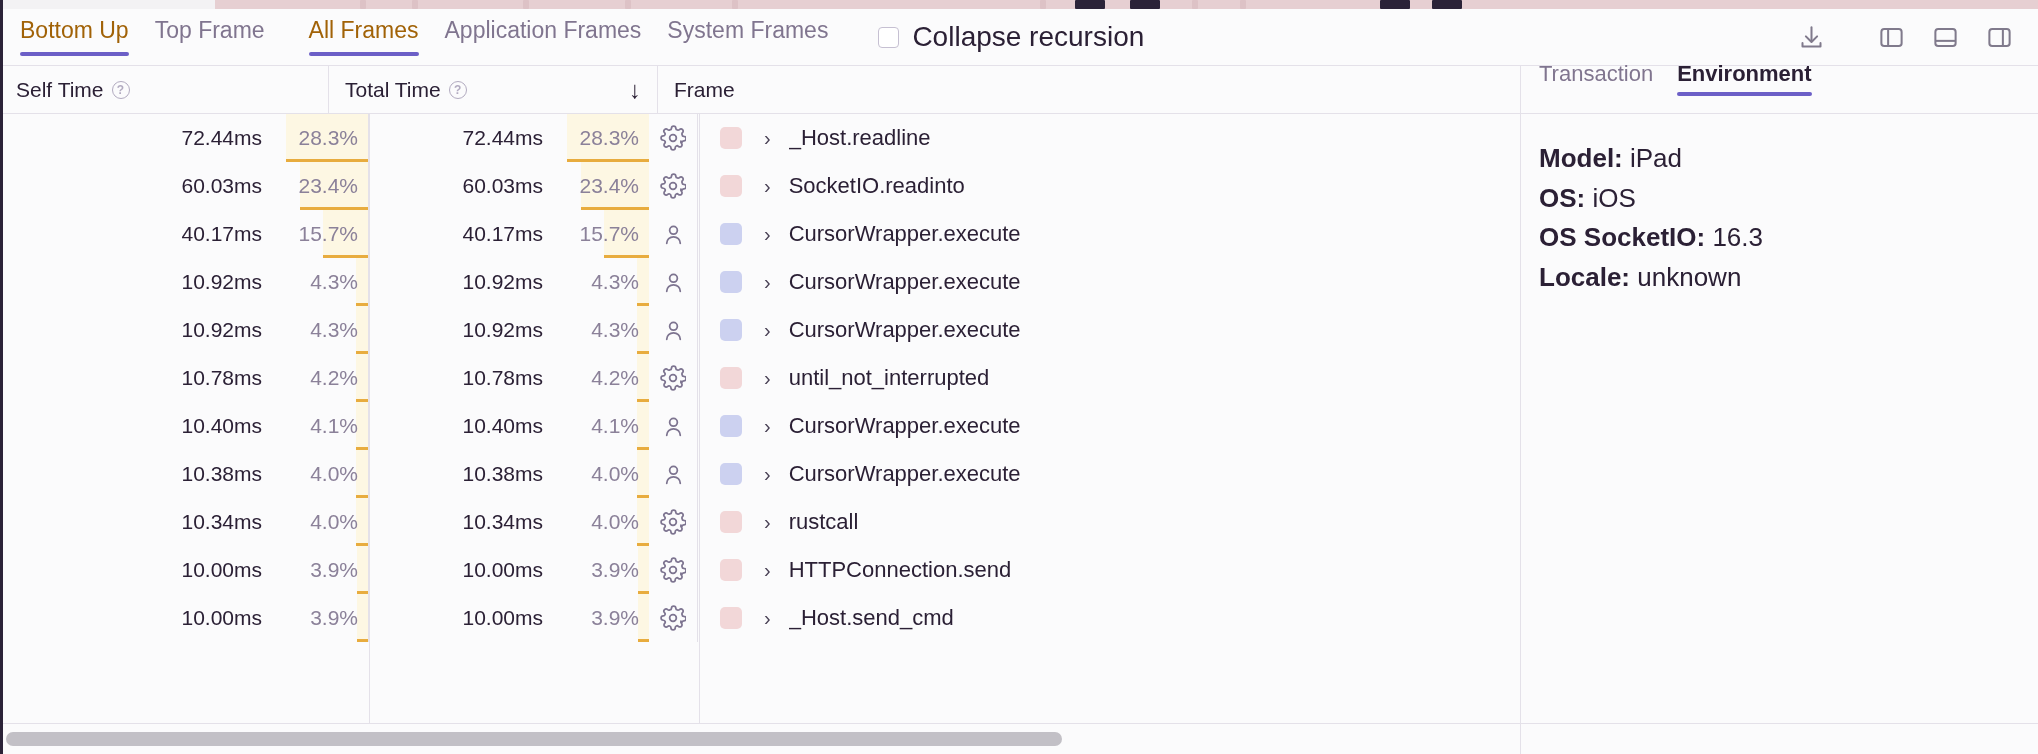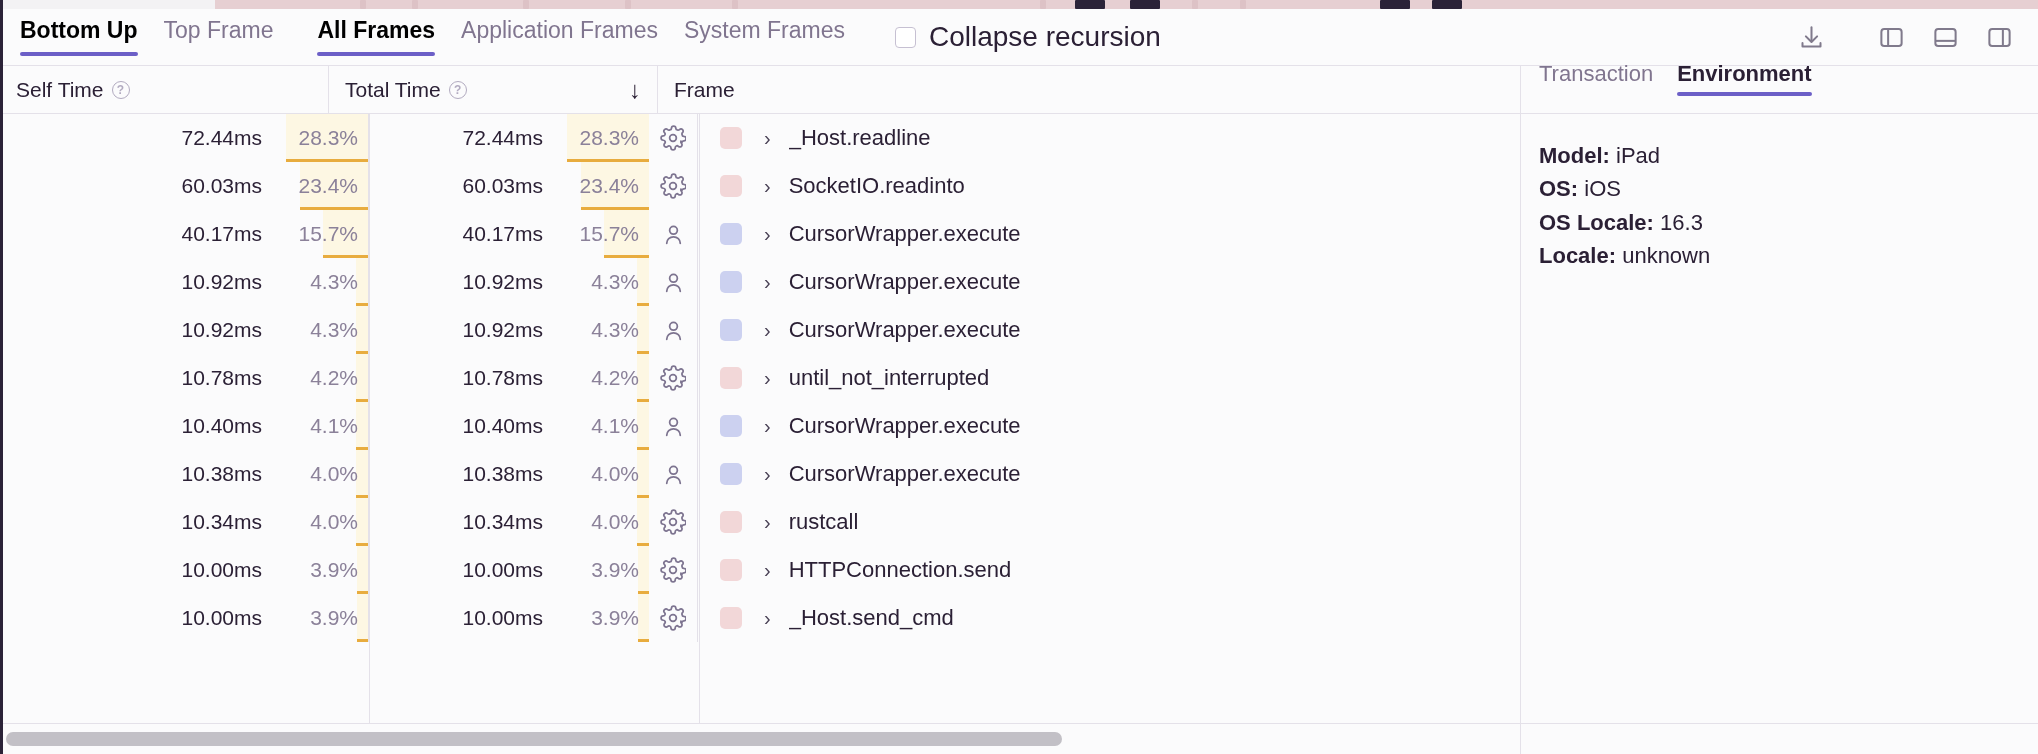--- a/index.html
+++ b/index.html
@@ -69,22 +69,22 @@
     color: #80758f;
     padding: 0 0 14px 0;
     margin-right: 26px;
     cursor: pointer;
     white-space: nowrap;
     line-height: 1;
     align-self: flex-end;
     margin-bottom: -1px;
   }
   .tab.active {
-    color: #000000;
-    font-weight: bold;
+    color: #a16207;
+    font-weight: normal;
   }
   .tab.active::after {
     content: "";
     position: absolute;
     left: 0; right: 0; bottom: 0;
     height: 4px;
     background: #6c5fc7;
     border-radius: 2px;
   }
   .tab-sep { width: 18px; }
@@ -327,21 +327,21 @@
     height: 4px;
     background: #6c5fc7;
     border-radius: 2px;
   }
   .detail-body {
     flex: 1 1 auto;
     padding: 25px 22px 0 18px;
     overflow: hidden;
   }
   .kv {
-    font-size: 22px;
+    font-size: 26px;
     color: #2b2035;
     line-height: 1.52;
     white-space: nowrap;
   }
   .kv b { font-weight: bold; }
   .kv span { color: #2b2035; }
 
   
   .scroll-strip {
     flex: 0 0 auto;
@@ -795,21 +795,21 @@
 
     <div class="detail-pane">
       <div class="detail-tabs">
         <div class="dtab">Transaction</div>
         <div class="dtab active">Environment</div>
       </div>
       <div class="detail-body">
         <div id="env-list">
             <div class="kv"><b>Model:</b> <span>iPad</span></div>
             <div class="kv"><b>OS:</b> <span>iOS</span></div>
-            <div class="kv"><b>OS Locale:</b> <span>16.3</span></div>
+            <div class="kv"><b>OS SocketIO:</b> <span>16.3</span></div>
             <div class="kv"><b>Locale:</b> <span>unknown</span></div>
           </div>
       </div>
     </div>
 
   </div>
 
   <div class="scroll-strip">
     <div class="scroll-track">
       <div class="scroll-thumb" id="scroll-thumb" style="width: 70%;"></div>

